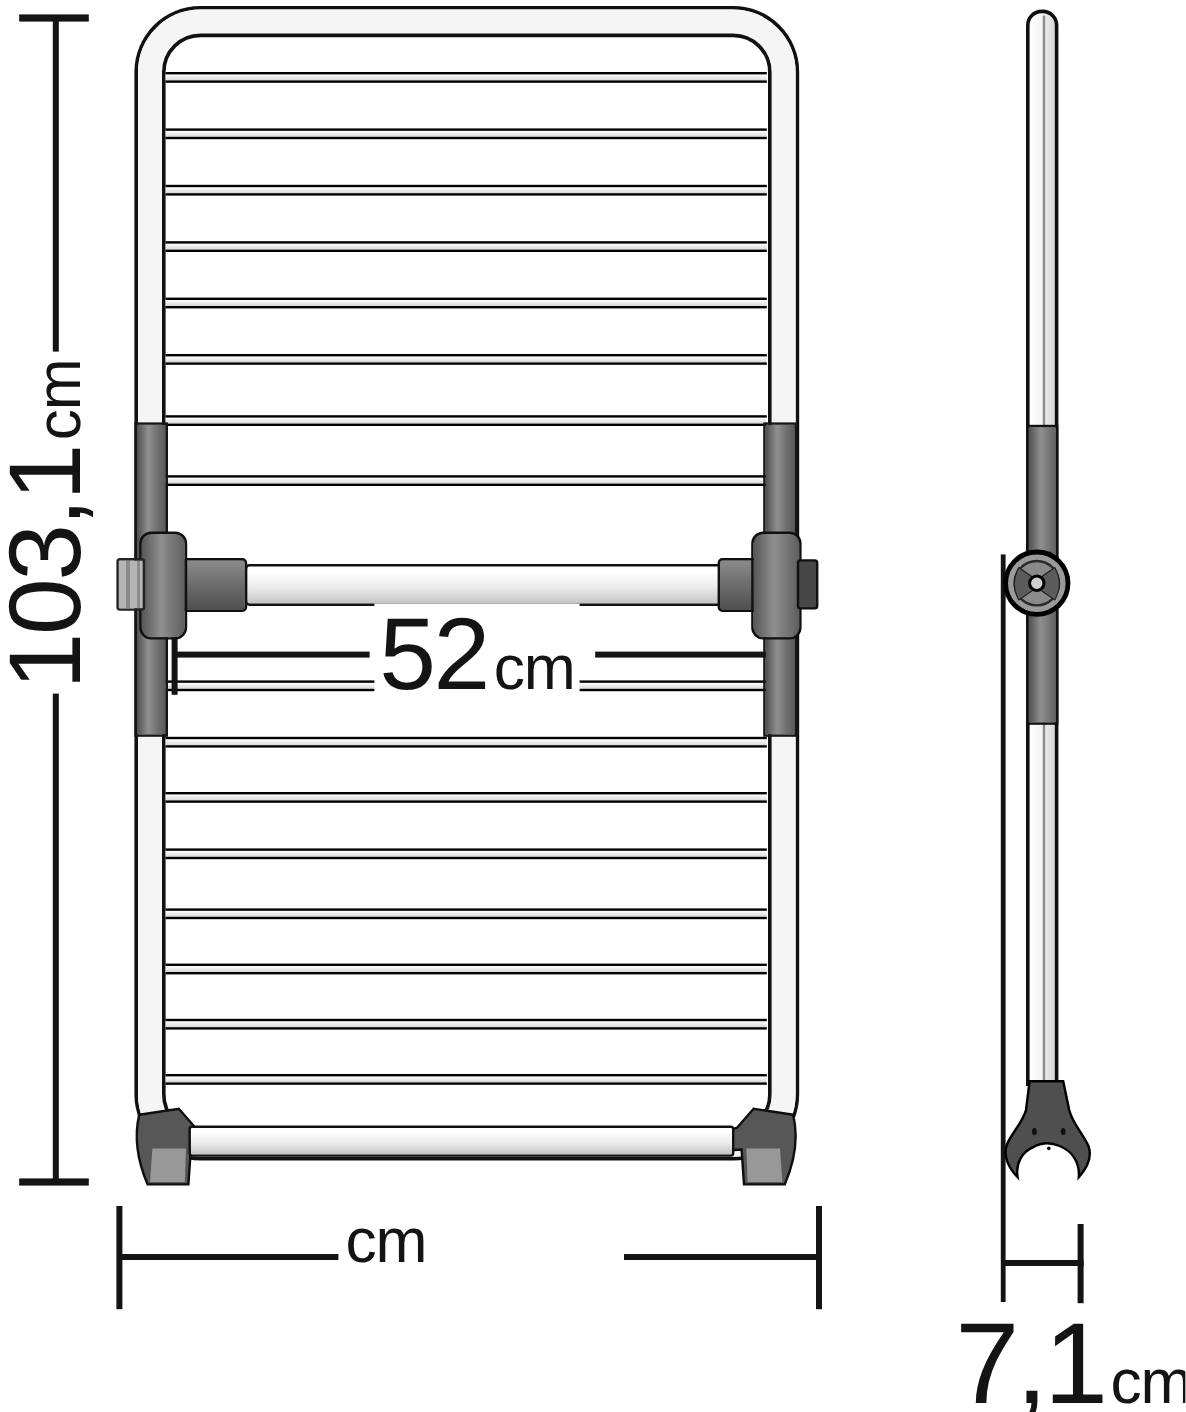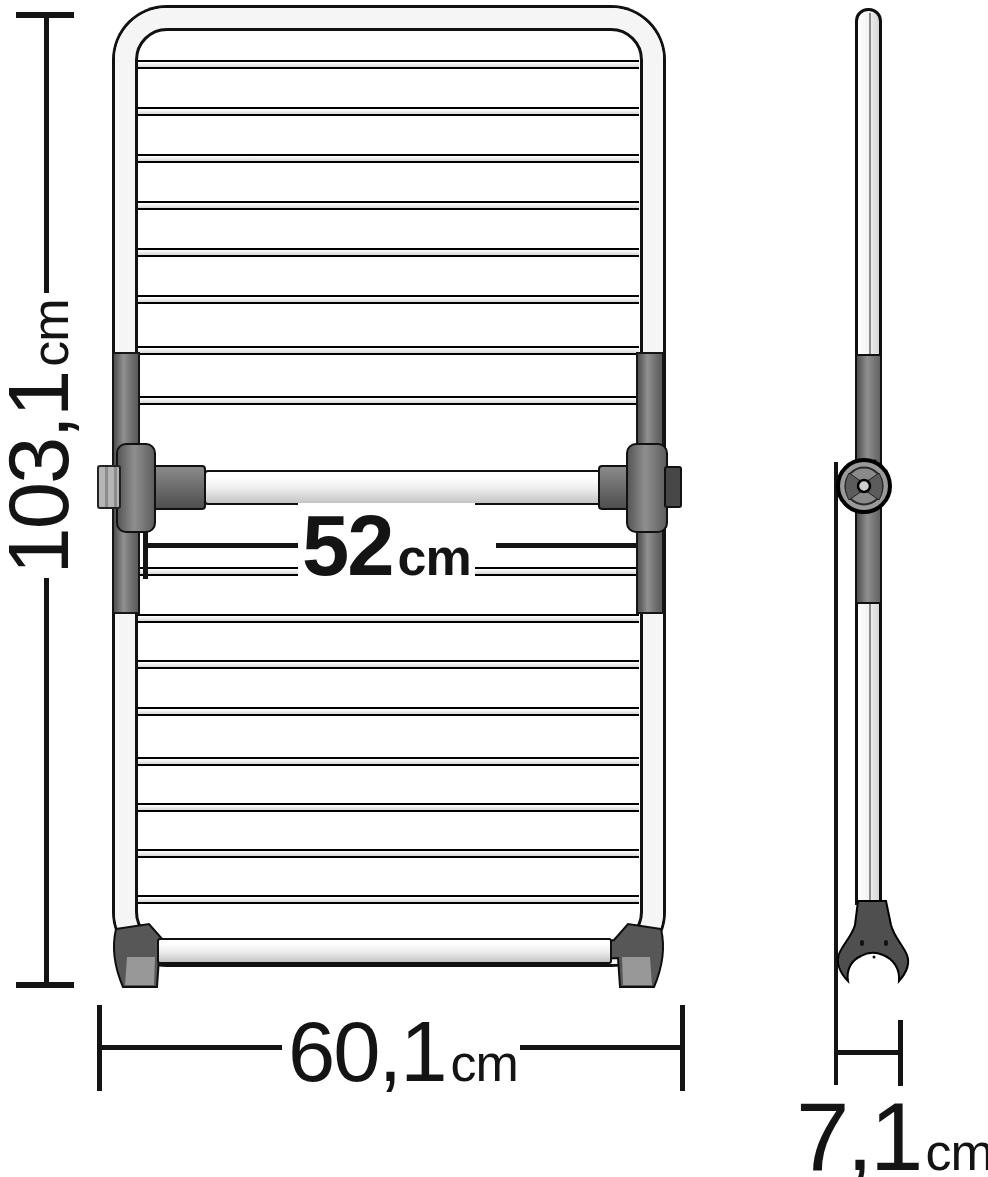--- a/index.html
+++ b/index.html
@@ -143,38 +143,37 @@
   <div class="crossbar"></div>
   <div class="collar" style="left:152px; width:54px;"></div>
   <div class="collar" style="left:598px; width:34px;"></div>
   <div class="clamp" style="left:116px; width:40px;"></div>
   <div class="clamp" style="left:626px; width:42px;"></div>
   <div class="bolt"></div>
   <div class="stub"></div>
 
   <div class="dim-line" style="left:143px; top:513px; width:5px; height:66px;"></div>
   <div class="dim-line" style="left:146px; top:543px; width:162px; height:5px;"></div>
-  <div class="dim-label label-52-bg" style="left:298px; top:503px;font-weight:bold;">
+  <div class="dim-label label-52-bg" style="left:312px; top:503px;">
     <span class="dim-value">52</span>
     <span class="dim-unit">cm</span>
   </div>
   <div class="dim-line" style="left:496px; top:543px; width:150px; height:5px;"></div>
 
   <svg class="part" style="left:90px; top:915px;" width="610" height="90" viewBox="90 915 610 90">
     <path d="M116,929 L149,924 L163,940 L177,943 L175,959 L159,958 L157,987 L123,987 C114,966 112,946 116,929 Z" fill="#575757" stroke="#0f0f0f" stroke-width="2"></path>
     <path d="M127,957 L155,957 L154,985 L125,985 Z" fill="#989898"></path>
     <path d="M661,929 L628,924 L614,940 L600,943 L602,959 L618,958 L620,987 L654,987 C663,966 665,946 661,929 Z" fill="#575757" stroke="#0f0f0f" stroke-width="2"></path>
     <path d="M650,957 L622,957 L623,985 L652,985 Z" fill="#989898"></path>
   </svg>
   <div class="basebar"></div>
 
   <div class="dim-line" style="left:97px; top:1005px; width:5px; height:86px;"></div>
   <div class="dim-line" style="left:100px; top:1045px; width:182px; height:5px;"></div>
   <div class="dim-label" style="left:288px; top:1009px;">
-    <span class="dim-value">60,1</span>
     <span class="dim-unit">cm</span>
   </div>
   <div class="dim-line" style="left:520px; top:1045px; width:164px; height:5px;"></div>
   <div class="dim-line" style="left:680px; top:1005px; width:5px; height:86px;"></div>
 
   <div class="rear-leg"></div>
   <div class="side-tube"></div>
   <div class="side-gray"></div>
 
   <svg class="part knob" style="left:830px; top:452px;" width="70" height="70" viewBox="830 452 70 70">

